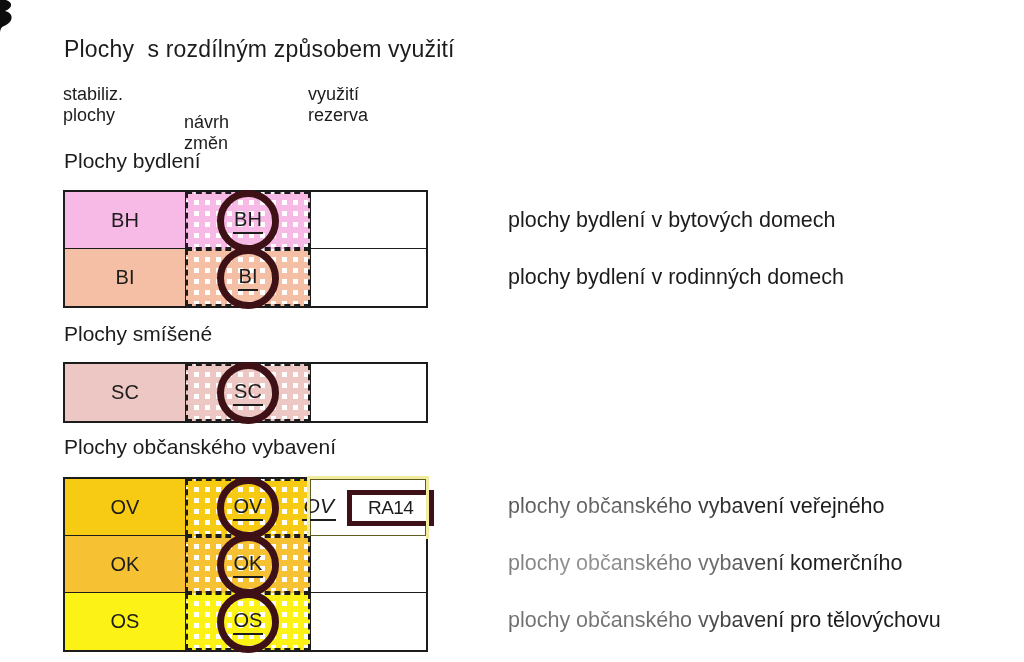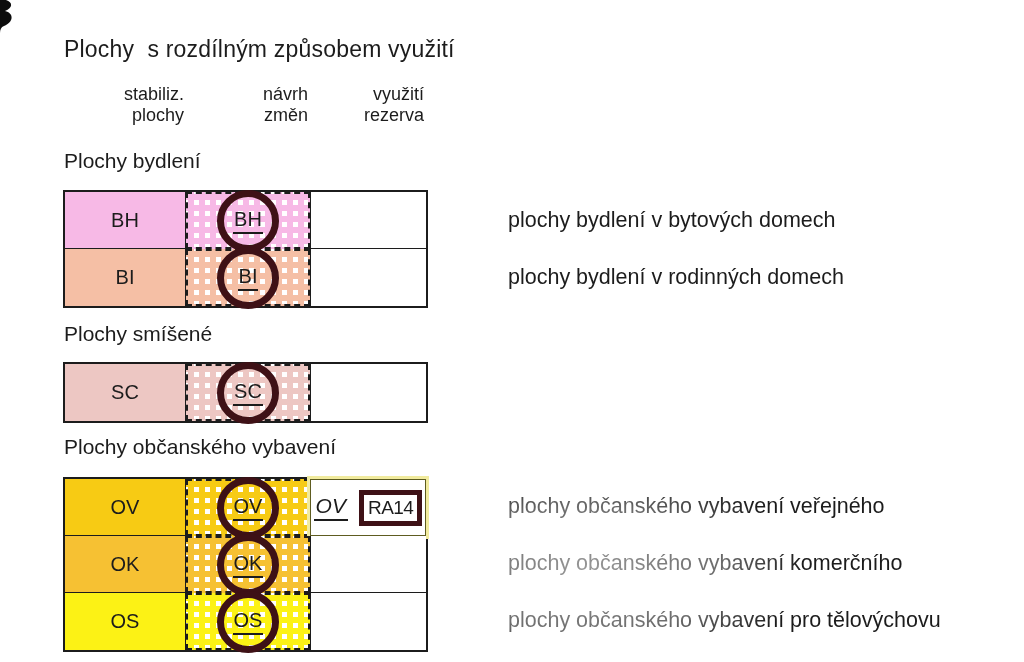--- a/index.html
+++ b/index.html
@@ -21,24 +21,24 @@
 
   
   #page-title {
     left: 64px; top: 36px;
     font-size: 23px; letter-spacing: 0.2px;
     white-space: pre;
   }
   .col-header {
     top: 84px;
     font-size: 18px; line-height: 21px;
-    text-align: right;
+    text-align: left;
   }
   #col-header-0 { left: 63px;  width: 121px; }
-  #col-header-1 { left: 184px; width: 124px; }
+  #col-header-1 { left: 184px; width: 124px; margin-top: 28px; }
   #col-header-2 { left: 308px; width: 116px; }
 
   .section-heading {
     left: 64px;
     font-size: 21px;
     white-space: nowrap;
   }
   #section-heading-0 { top: 149px; }
   #section-heading-1 { top: 322px; }
   #section-heading-2 { top: 435px; }
@@ -106,21 +106,21 @@
     font-style: italic;
     font-size: 21px;
     border-bottom: 2.5px solid #1c1c1c;
     padding: 0 2px 1px 2px;
   }
   .badge {
     border: 5px solid var(--accent, #3e1116);
     background: #ffffff;
     font-size: 19px;
     letter-spacing: -0.5px;
-    padding: 1px 4px;
+    padding: 1px 16px;
     line-height: 24px;
   }
 
   
   .row-label {
     left: 508px;
     font-size: 21.5px;
     white-space: nowrap;
   }
   #row-label-0 { top: 208px; }

